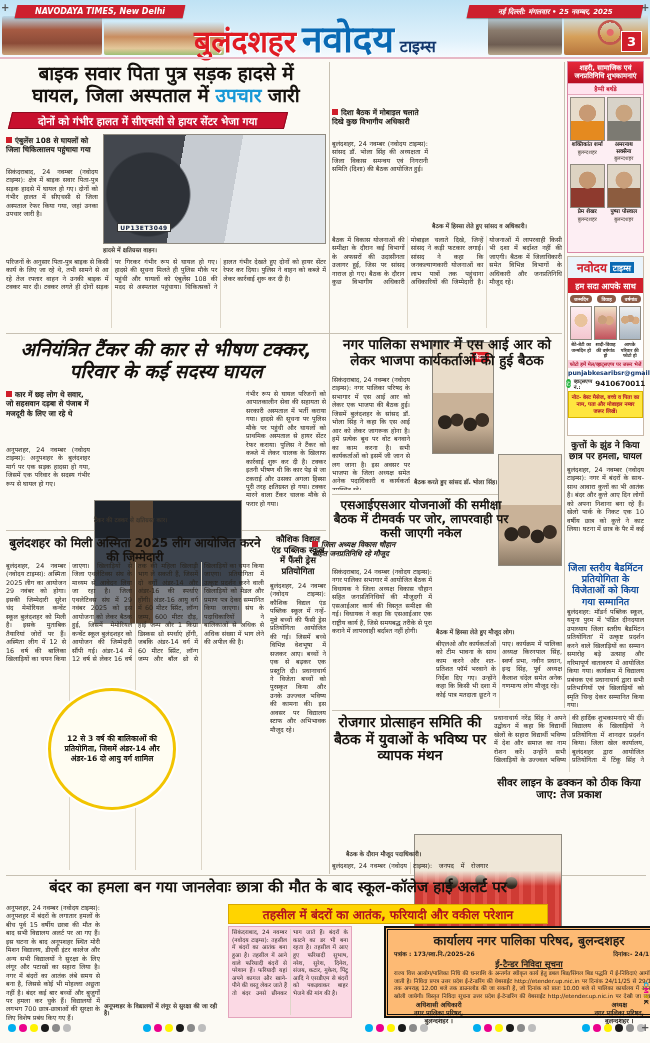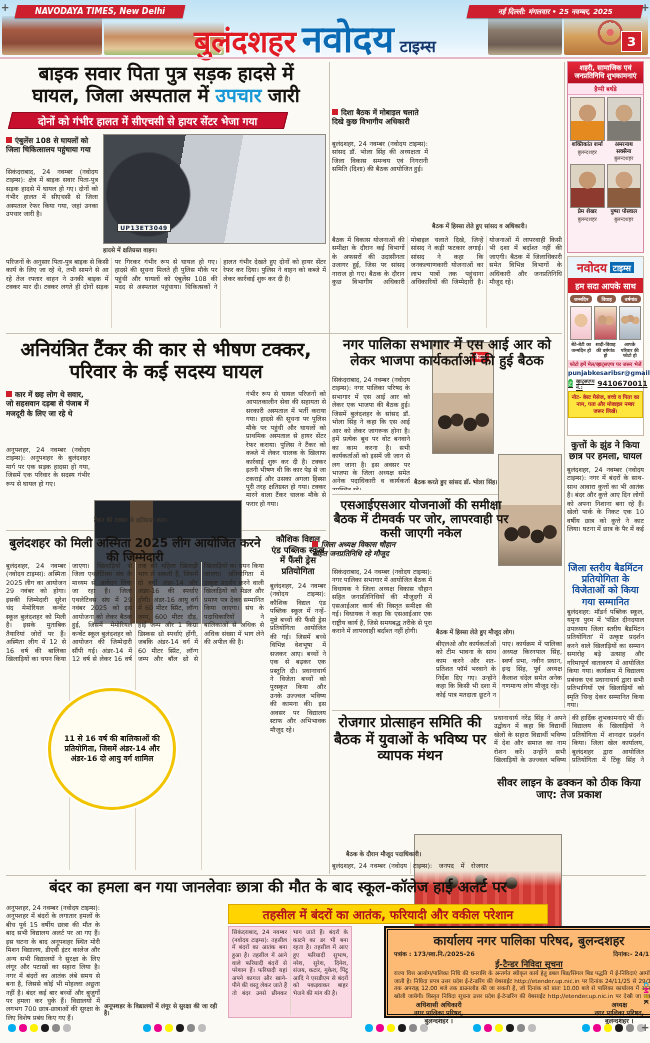--- a/index.html
+++ b/index.html
@@ -123,21 +123,21 @@
   .promo-logo .tm { background:#0a6ab4; color:#fff; font-weight:bold; font-size:8px; padding:0 3px; }
   .promo-tag { background:#d01e2a; color:#fff; font-weight:bold; font-size:8px; text-align:center; padding:2px 0; }
   .chips { display:flex; justify-content:space-between; padding:2px 2px; }
   .chip { background:#8a5a46; color:#fff; font-size:4.8px; font-weight:bold; border-radius:6px; padding:1px 4px; }
   .promo-photos { display:flex; gap:2px; padding:1px 2px; }
   .promo-photos .photo { flex:1; height:34px; }
   .promo-labels { display:flex; gap:2px; padding:1px 2px; }
   .promo-labels div { flex:1; font-size:4.7px; line-height:1.2; text-align:center; font-weight:bold; color:#35302a; }
   .send-strip { background:#fbd2de; color:#b1122b; font-size:5px; font-weight:bold; text-align:center; padding:1px 0; }
   .email-line { font-size:6.2px; font-weight:bold; color:#12366e; text-align:center; padding:1px 0; }
-  .wa-row { display:flex; align-items:center; gap:3px; padding:1px 0;text-decoration:underline; }
+  .wa-row { display:flex; align-items:center; justify-content:center; gap:3px; padding:1px 0; }
   .wa-icon { width:9px; height:9px; border-radius:50%; background:#25b43e; color:#fff; font-size:6px;
     display:flex; align-items:center; justify-content:center; }
   .wa-num { font-size:7.2px; font-weight:bold; color:#1c1813; }
   .note-box { background:#ffe63f; color:#b1122b; font-size:5.4px; font-weight:bold; text-align:center;
     line-height:1.3; padding:2px 2px; border:1px solid #d8b400; }
 
   
   .yellow-strip { background:#ffd400; color:#b3101f; font-weight:bold; font-size:12px;
     display:flex; align-items:center; justify-content:center; border:1px solid #d8a800; }
   .pink-box { background:#fbd9e4; border:1px solid #e3a4bc; padding:2px 3px; }
@@ -200,30 +200,30 @@
     <span>दोनों को गंभीर हालत में सीएचसी से हायर सेंटर भेजा गया</span>
   </div>
   <div class="abs lead" style="left:6px; top:136px; width:92px;">एंबुलेंस 108 से घायलों को जिला चिकित्सालय पहुंचाया गया</div>
   <div class="abs body-txt" style="left:6px; top:168px; width:92px; height:78px;">सिकंदराबाद, 24 नवम्बर (नवोदय टाइम्स): क्षेत्र में बाइक सवार पिता-पुत्र सड़क हादसे में घायल हो गए। दोनों को गंभीर हालत में सीएचसी से जिला अस्पताल रेफर किया गया, जहां उनका उपचार जारी है।</div>
   <div class="abs photo ph-crash1" style="left:103px; top:134px; width:223px; height:110px;">
     <span class="plate">UP13ET3049</span>
   </div>
   <div class="abs caption" style="left:103px; top:246px; width:223px;">हादसे में क्षतिग्रस्त वाहन।</div>
   <div class="abs body-txt cols-3" style="left:6px; top:258px; width:320px; height:70px;">परिजनों के अनुसार पिता-पुत्र बाइक से किसी कार्य के लिए जा रहे थे, तभी सामने से आ रहे तेज रफ्तार वाहन ने उनकी बाइक में टक्कर मार दी। टक्कर लगते ही दोनों सड़क पर गिरकर गंभीर रूप से घायल हो गए। हादसे की सूचना मिलते ही पुलिस मौके पर पहुंची और घायलों को एंबुलेंस 108 की मदद से अस्पताल पहुंचाया। चिकित्सकों ने हालत गंभीर देखते हुए दोनों को हायर सेंटर रेफर कर दिया। पुलिस ने वाहन को कब्जे में लेकर कार्रवाई शुरू कर दी है।</div>
 
-  <div class="abs hl hl-xl" style="left:6px; top:338px; width:320px;">अनियंत्रित टैंकर की कार से भीषण टक्कर, परिवार के कई सदस्य घायल</div>
+  <div class="abs hl hl-xl" style="left:6px; top:338px; width:320px;font-style:italic;">अनियंत्रित टैंकर की कार से भीषण टक्कर, परिवार के कई सदस्य घायल</div>
   <div class="abs lead" style="left:6px; top:390px; width:84px;">कार में छह लोग थे सवार, जो सहसवान दड़बा से पंजाब में मजदूरी के लिए जा रहे थे</div>
   <div class="abs body-txt" style="left:6px; top:446px; width:84px; height:82px;">अनूपशहर, 24 नवम्बर (नवोदय टाइम्स): अनूपशहर के बुलंदशहर मार्ग पर एक सड़क हादसा हो गया, जिसमें एक परिवार के सदस्य गंभीर रूप से घायल हो गए।</div>
   <div class="abs photo ph-crash2" style="left:94px; top:390px; width:148px; height:124px;"></div>
   <div class="abs caption" style="left:94px; top:516px; width:148px;">टैंकर की टक्कर से क्षतिग्रस्त कार।</div>
   <div class="abs body-txt" style="left:246px; top:390px; width:80px; height:138px;">गंभीर रूप से घायल परिजनों को आपातकालीन सेवा की सहायता से सरकारी अस्पताल में भर्ती कराया गया। हादसे की सूचना पर पुलिस मौके पर पहुंची और घायलों को प्राथमिक अस्पताल से हायर सेंटर रेफर कराया। पुलिस ने टैंकर को कब्जे में लेकर चालक के खिलाफ कार्रवाई शुरू कर दी है। टक्कर इतनी भीषण थी कि कार पेड़ से जा टकराई और उसका अगला हिस्सा पूरी तरह क्षतिग्रस्त हो गया। टक्कर मारने वाला टैंकर चालक मौके से फरार हो गया।</div>
 
   <div class="abs hl hl-sm" style="left:6px; top:536px; width:258px;">बुलंदशहर को मिली अस्मिता 2025 लीग आयोजित करने की जिम्मेदारी</div>
   <div class="abs body-txt cols-4" style="left:6px; top:562px; width:258px; height:308px;">बुलंदशहर, 24 नवम्बर (नवोदय टाइम्स): अस्मिता 2025 लीग का आयोजन 29 नवंबर को होगा। इसकी जिम्मेदारी सुरेश चंद मेमोरियल कन्वेंट स्कूल बुलंदशहर को मिली है। इसके मुताबिक तैयारियां जोरों पर हैं। अस्मिता लीग में 12 से 16 वर्ष की बालिका खिलाड़ियों का चयन किया जाएगा। खिलाड़ियों से जिला एथलेटिक्स संघ के माध्यम से आवेदन लिया जा रहा है। जिला एथलेटिक्स संघ में 29 नवंबर 2025 को इस आयोजना को लेकर बैठक हुई, जिसमें मेमोरियल कन्वेंट स्कूल बुलंदशहर को आयोजन की जिम्मेदारी सौंपी गई। अंडर-14 में 12 वर्ष से लेकर 16 वर्ष तक की महिला खिलाड़ी भाग ले सकती हैं, जिसमें दो वर्गों अंडर-14 और अंडर-16 की स्पर्धाएं होंगी। अंडर-16 आयु वर्ग में 60 मीटर स्प्रिंट, लॉन्ग जम्प, 600 मीटर दौड़, हाई जम्प और 1 किग्रा डिस्कस थ्रो स्पर्धाएं होंगी, जबकि अंडर-14 वर्ग में 60 मीटर स्प्रिंट, लॉन्ग जम्प और बॉल थ्रो से खिलाड़ियों का चयन किया जाएगा। प्रतियोगिता में उत्कृष्ट प्रदर्शन करने वाली खिलाड़ियों को मेडल और प्रमाण पत्र देकर सम्मानित किया जाएगा। संघ के पदाधिकारियों ने बालिकाओं से अधिक से अधिक संख्या में भाग लेने की अपील की है।</div>
-  <div class="abs circle-call" style="left:48px; top:688px; width:128px; height:122px;">11 से 16 वर्ष की बालिकाओं की प्रतियोगिता, जिसमें अंडर-14 और अंडर-16 दो आयु वर्ग शामिल</div>
+  <div class="abs circle-call" style="left:48px; top:688px; width:128px; height:122px;">12 से 3 वर्ष की बालिकाओं की प्रतियोगिता, जिसमें अंडर-14 और अंडर-16 दो आयु वर्ग शामिल</div>
 
   <div class="abs hl hl-xs" style="left:270px; top:534px; width:56px;">कौशिक विद्यल एंड पब्लिक स्कूल में फैंसी ड्रेस प्रतियोगिता</div>
   <div class="abs body-txt" style="left:270px; top:582px; width:56px; height:288px;">बुलंदशहर, 24 नवम्बर (नवोदय टाइम्स): कौशिक विद्यल एंड पब्लिक स्कूल में नन्हें-मुन्ने बच्चों की फैंसी ड्रेस प्रतियोगिता आयोजित की गई। जिसमें बच्चे विभिन्न वेशभूषा में सजकर आए। बच्चों ने एक से बढ़कर एक प्रस्तुति दी। प्रधानाचार्य ने विजेता बच्चों को पुरस्कृत किया और उनके उज्ज्वल भविष्य की कामना की। इस अवसर पर विद्यालय स्टाफ और अभिभावक मौजूद रहे।</div>
 
   <div class="abs lead" style="left:332px; top:108px; width:96px;">दिशा बैठक में मोबाइल चलाते दिखे कुछ विभागीय अधिकारी</div>
   <div class="abs body-txt" style="left:332px; top:140px; width:96px; height:90px;">बुलंदशहर, 24 नवम्बर (नवोदय टाइम्स): सांसद डॉ. भोला सिंह की अध्यक्षता में जिला विकास समन्वय एवं निगरानी समिति (दिशा) की बैठक आयोजित हुई।</div>
   <div class="abs photo ph-meeting" style="left:432px; top:108px; width:62px; height:112px;">
     <span class="ph-tag">बैठक</span>
   </div>
   <div class="abs photo ph-meeting" style="left:498px; top:108px; width:64px; height:112px;"></div>

